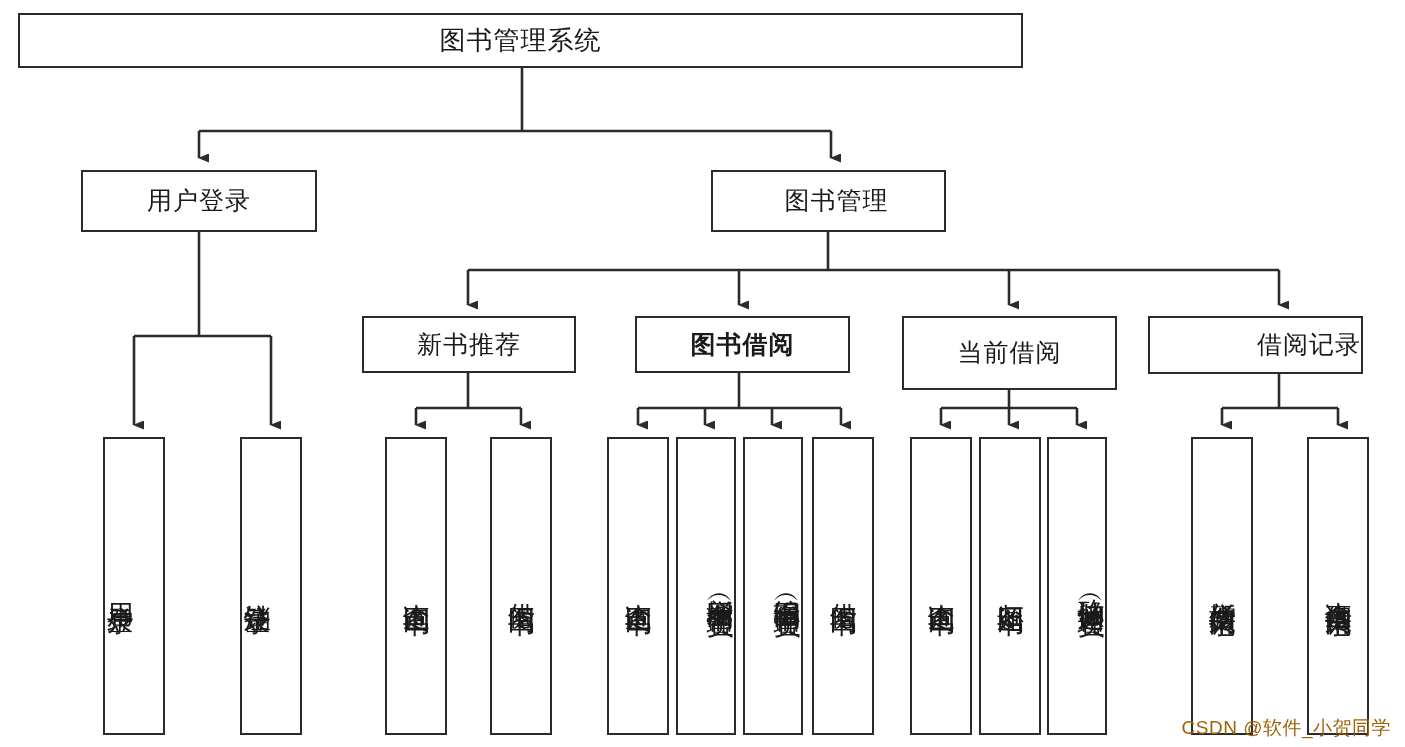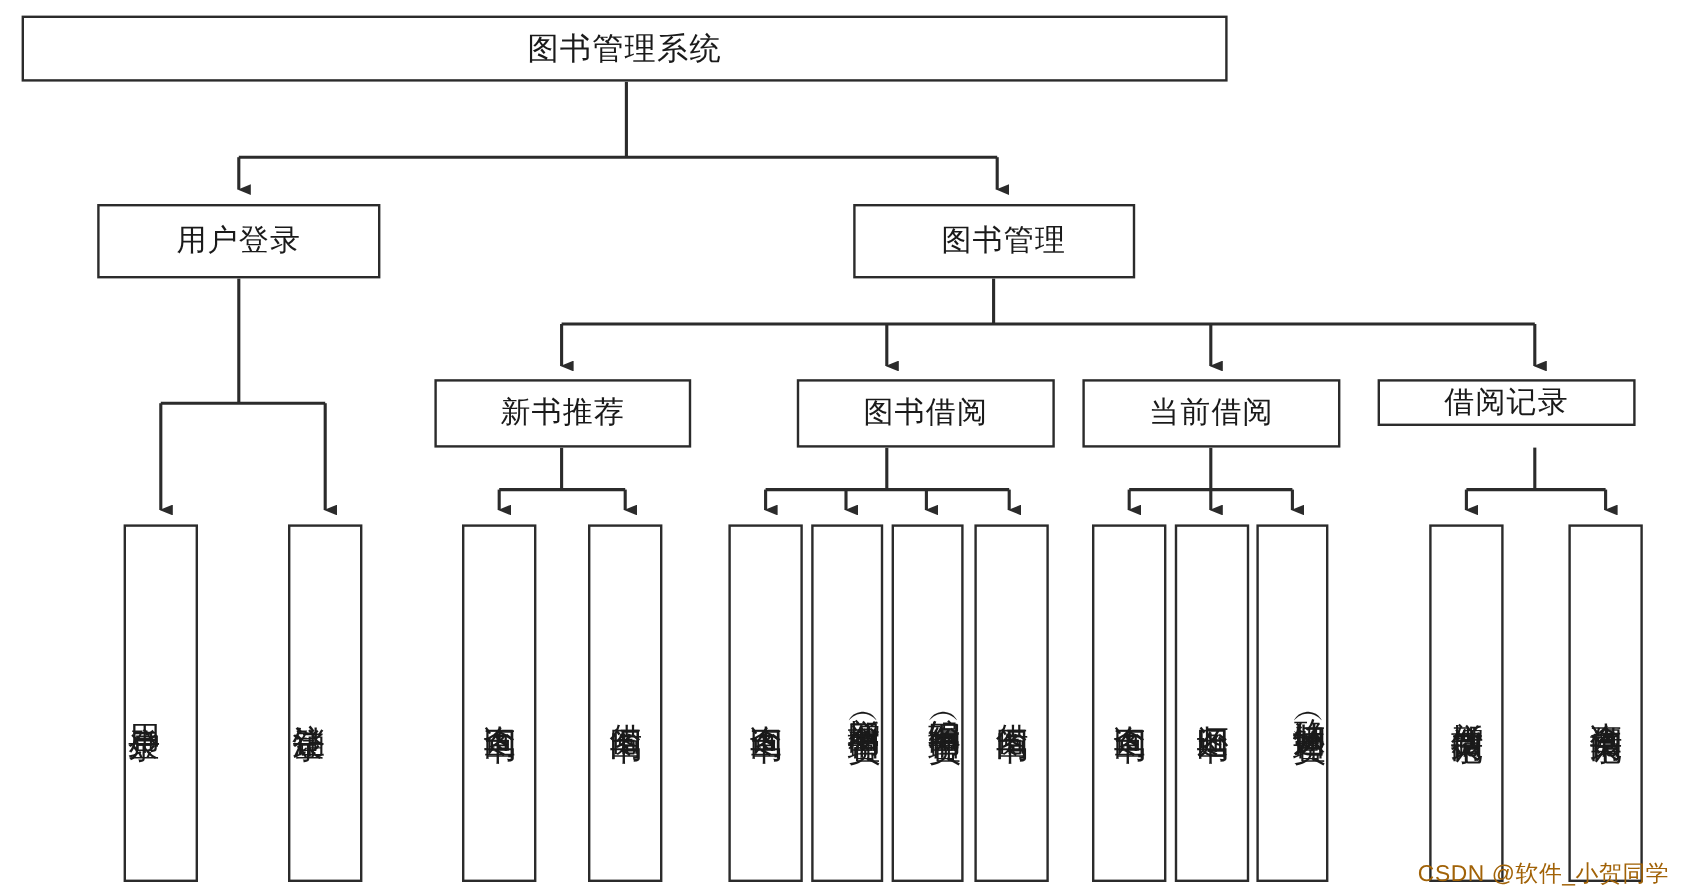--- a/index.html
+++ b/index.html
@@ -142,27 +142,27 @@
   <div class="node node-h" style="left:81px; top:170px; width:236px; height:62px;">
     <span>用户登录</span>
   </div>
   <div class="node node-h" style="left:711px; top:170px; width:235px; height:62px;padding-left:16px;">
     <span>图书管理</span>
   </div>
 
   <div class="node node-h" style="left:362px; top:316px; width:214px; height:57px;">
     <span>新书推荐</span>
   </div>
-  <div class="node node-h" style="left:664px; top:316px; width:215px; height:57px;">
+  <div class="node node-h" style="left:635px; top:316px; width:215px; height:57px;font-weight:bold;">
     <span>图书借阅</span>
   </div>
-  <div class="node node-h" style="left:902px; top:316px; width:215px; height:57px;">
+  <div class="node node-h" style="left:902px; top:316px; width:215px; height:74px;">
     <span>当前借阅</span>
   </div>
-  <div class="node node-h" style="left:1148px; top:316px; width:215px; height:39px;">
+  <div class="node node-h" style="left:1148px; top:316px; width:215px; height:58px;justify-content:flex-end;">
     <span>借阅记录</span>
   </div>
 
   <div class="node node-v align-end" style="left:103px; top:437px; width:62px; height:298px;">
     <span class="leaf-label">用户登录</span>
   </div>
   <div class="node node-v align-end" style="left:240px; top:437px; width:62px; height:298px;">
     <span class="leaf-label">注销登录</span>
   </div>
 

